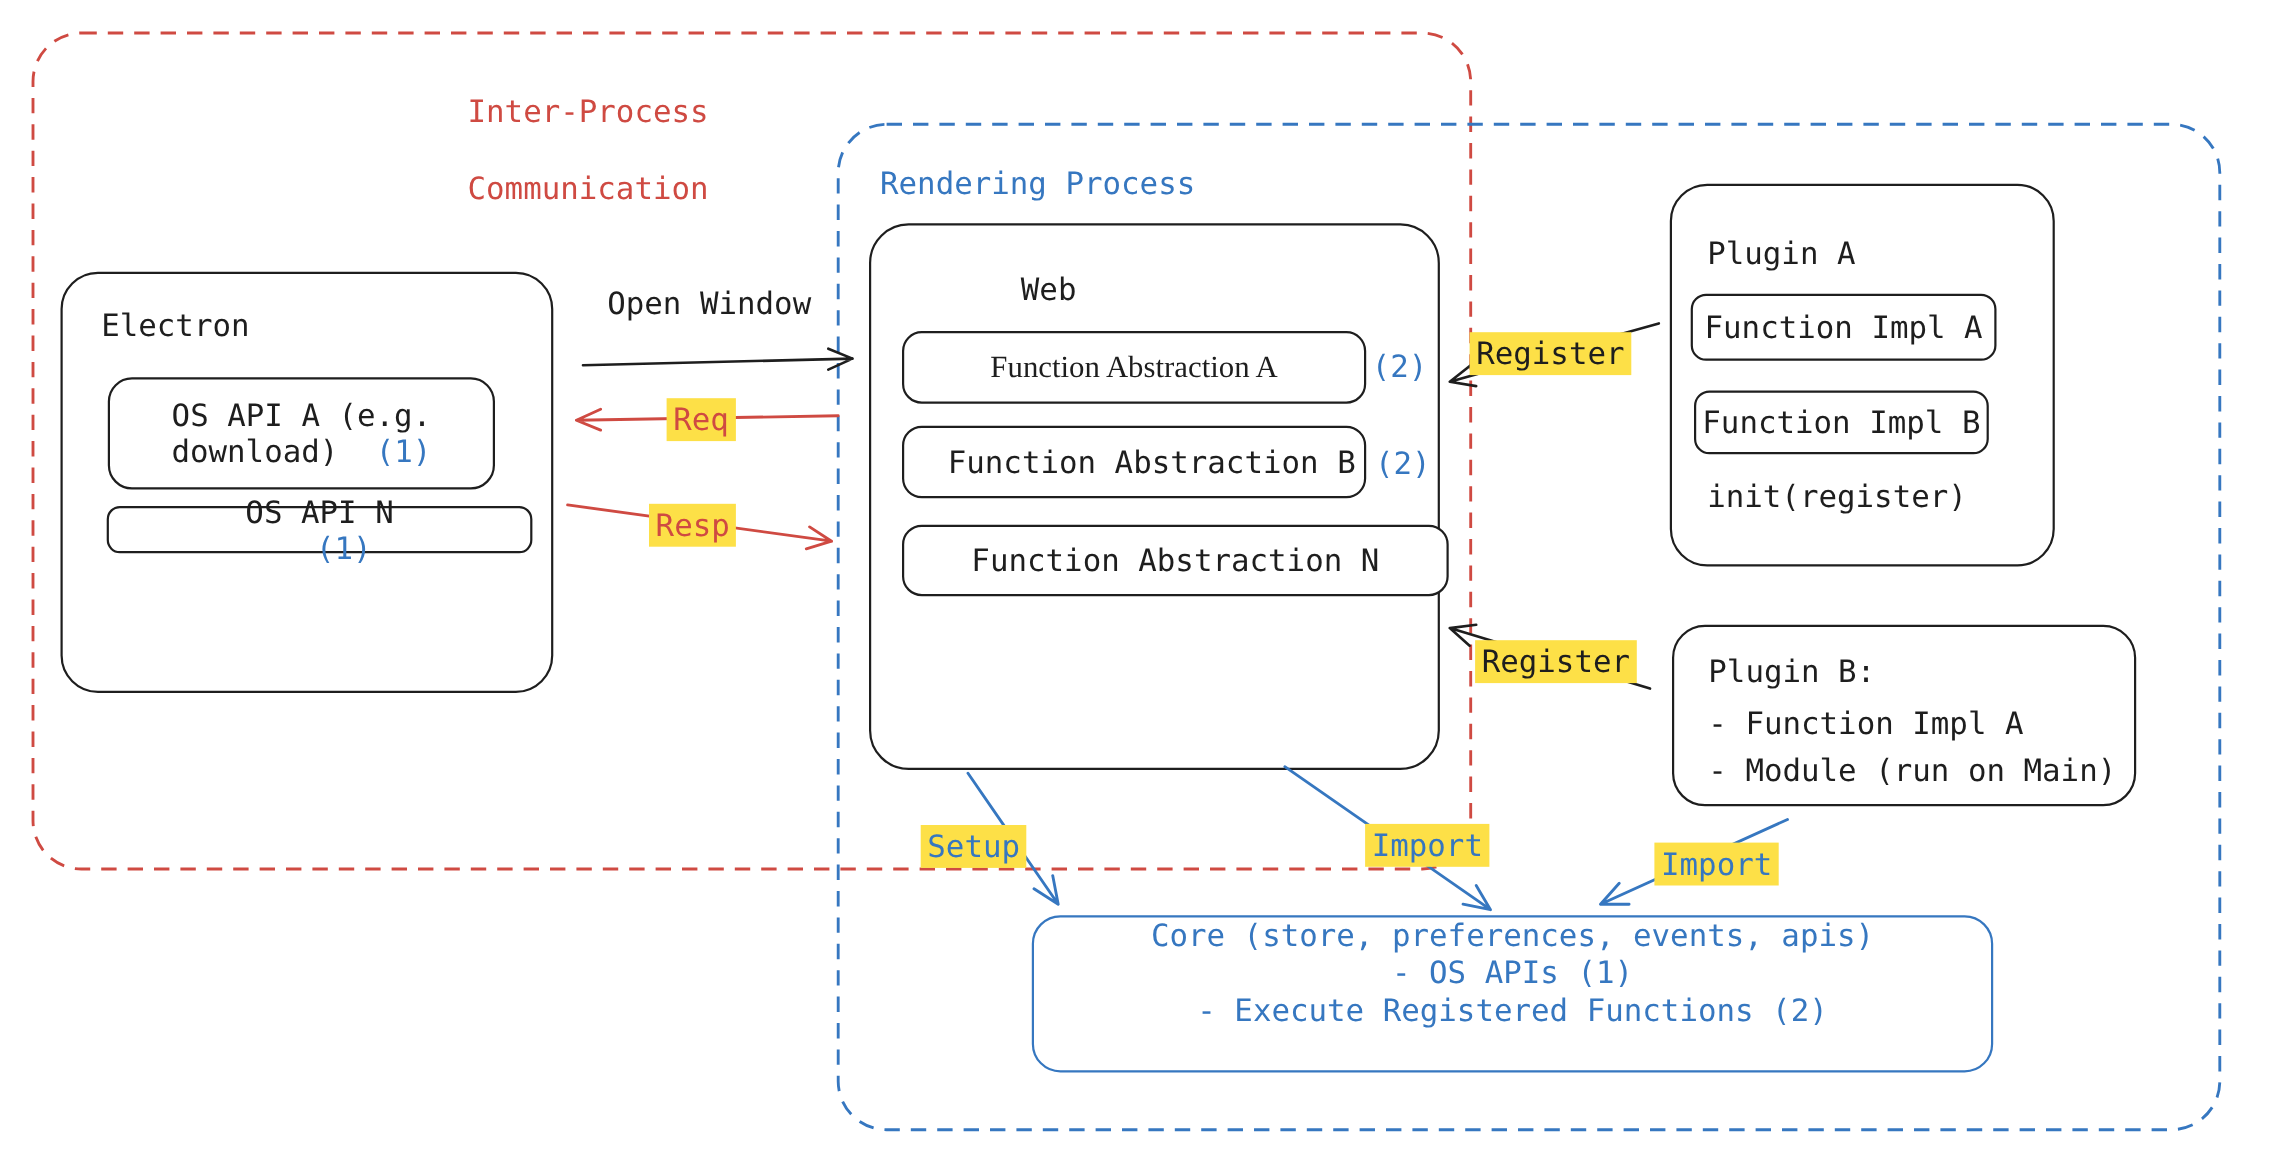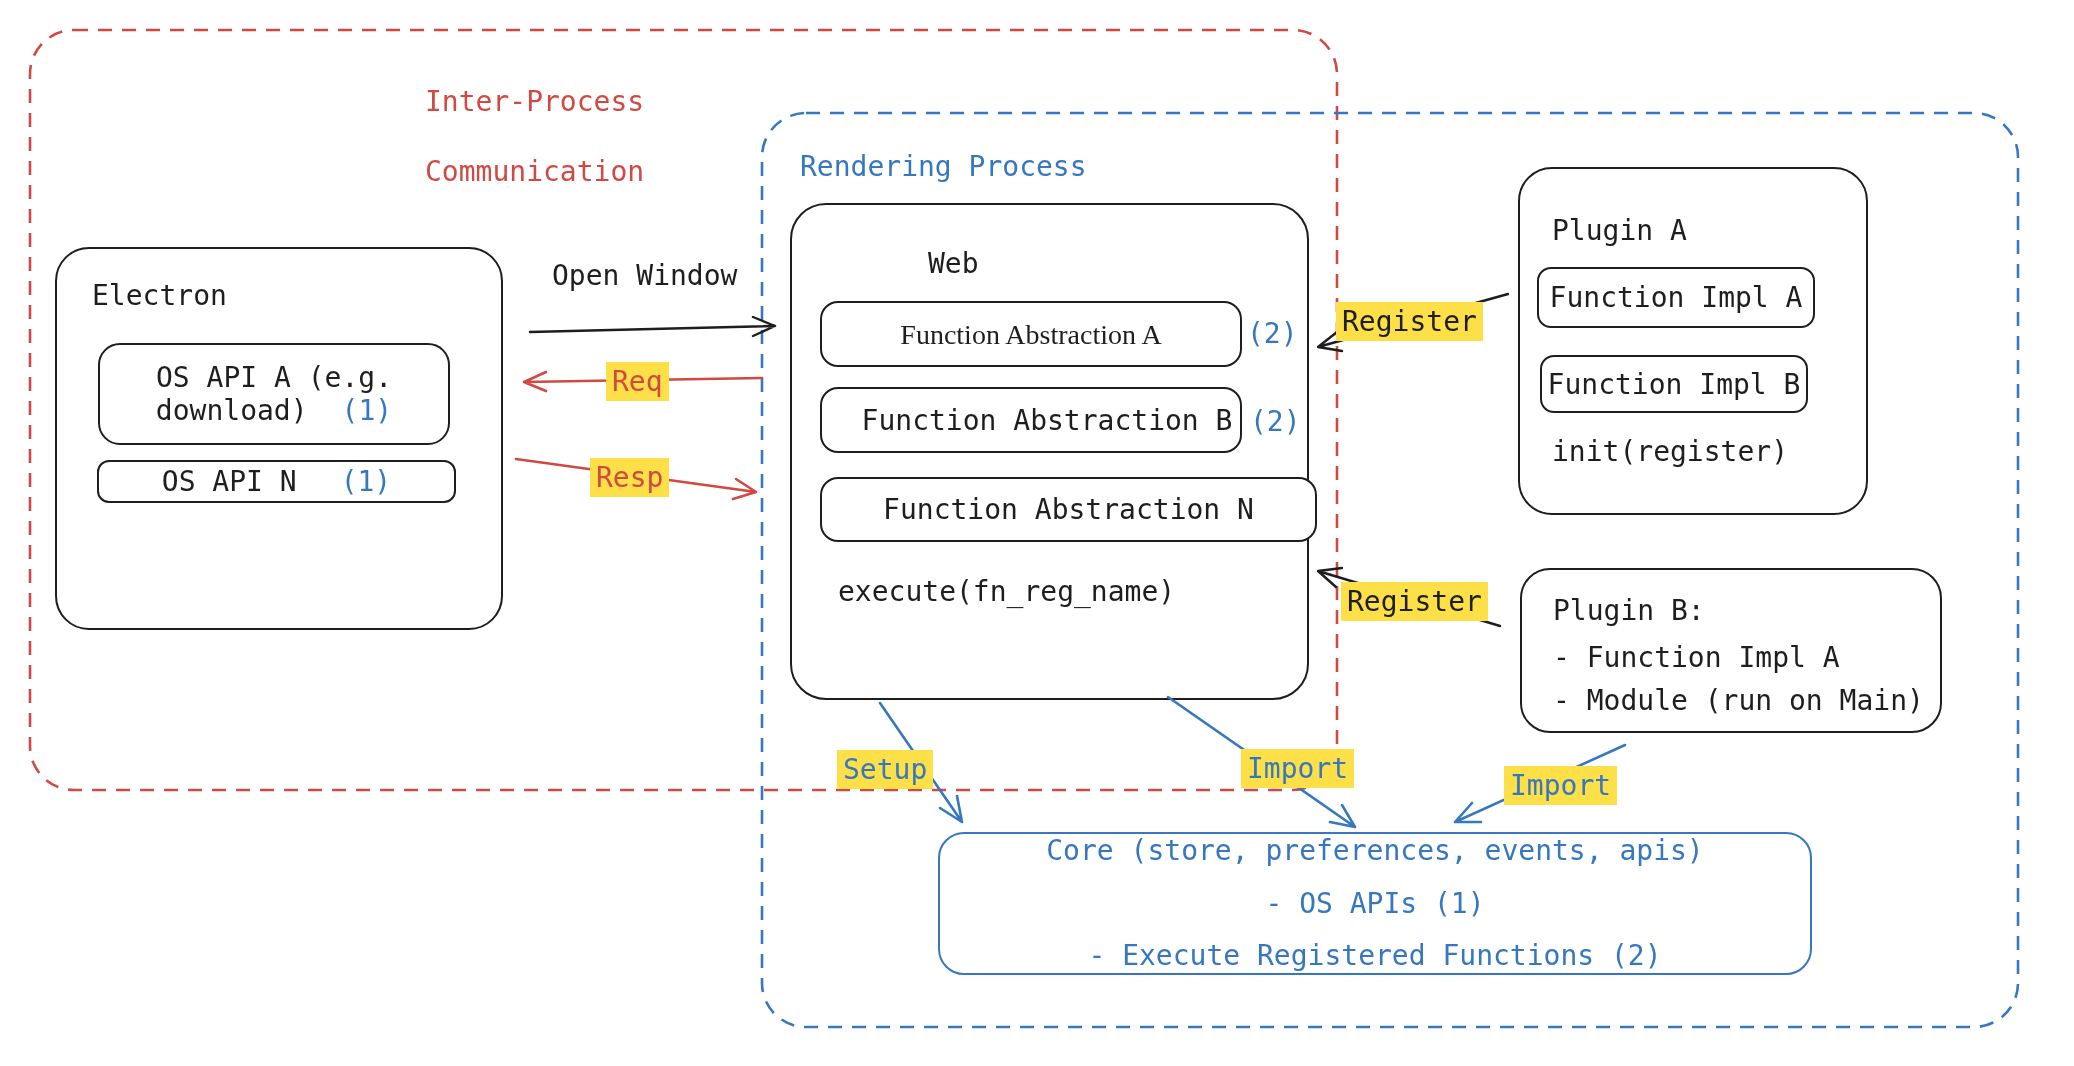--- a/index.html
+++ b/index.html
@@ -27,21 +27,21 @@
   .lbl{
     position:absolute;font-size:28px;line-height:35px;white-space:pre;z-index:4;
   }
   .bg{background:#fde047;padding:2px 6px;}
   .red-t{color:var(--red,#cf4a42);}
   .blue-t{color:var(--blue,#3677c0);}
   .ref{color:var(--blue,#3677c0);}
   .core{
     position:absolute;left:938px;top:832px;width:874px;height:143px;
     border:2.3px solid var(--blue,#3677c0);border-radius:26px;background:#ffffff;
-    display:flex;flex-direction:column;align-items:center;justify-content:space-between;
+    display:flex;flex-direction:column;align-items:center;justify-content:flex-start;
     font-size:28px;line-height:34px;color:var(--blue,#3677c0);white-space:pre;z-index:2;
   }
 </style>
 </head>
 <body>
 
 <div class="canvas">
 
   <svg class="layer" width="2074" height="1066" viewBox="0 0 2074 1066">
 
@@ -70,33 +70,32 @@
 <span>Communication</span></div>
 
   <div class="lbl blue-t" style="left:800px;top:149px;">Rendering Process</div>
 
   <div class="node" style="left:55px;top:247px;width:448px;height:383px;border-radius:34px;"></div>
   <div class="lbl" style="left:92px;top:278px;">Electron</div>
   <div class="sub" style="left:98px;top:343px;width:352px;height:102px;border-radius:22px;">
     <span>OS API A (e.g.</span>
     <span><span>download)</span><span class="ref" style="margin-left:34px;">(1)</span></span>
   </div>
-  <div class="sub" style="left:97px;top:460px;width:359px;height:43px;border-radius:12px;flex-direction:row;">
+  <div class="sub" style="left:97px;top:460px;width:387px;height:43px;border-radius:12px;flex-direction:column;">
     <span>OS API N</span>
     <span class="ref" style="margin-left:44px;">(1)</span>
   </div>
 
   <div class="node" style="left:790px;top:203px;width:519px;height:497px;border-radius:36px;"></div>
   <div class="lbl" style="left:928px;top:246px;">Web</div>
   <div class="sub" style="left:820px;top:301px;width:422px;height:66px;border-radius:18px;font-family:Liberation Serif, serif;">Function Abstraction A</div>
   <div class="lbl blue-t" style="left:1247px;top:316px;">(2)</div>
   <div class="sub" style="left:820px;top:387px;width:422px;height:66px;border-radius:18px;padding-left:32px;">Function Abstraction B</div>
   <div class="lbl blue-t" style="left:1250px;top:404px;">(2)</div>
   <div class="sub" style="left:820px;top:477px;width:497px;height:65px;border-radius:18px;">Function Abstraction N</div>
-  <div class="lbl" style="left:838px;top:574px;">execute(fn_reg_name)</div>
 
   <div class="node" style="left:1518px;top:167px;width:350px;height:348px;border-radius:34px;"></div>
   <div class="lbl" style="left:1552px;top:213px;">Plugin A</div>
   <div class="sub" style="left:1537px;top:267px;width:278px;height:61px;border-radius:14px;">Function Impl A</div>
   <div class="sub" style="left:1540px;top:355px;width:268px;height:58px;border-radius:14px;">Function Impl B</div>
   <div class="lbl" style="left:1552px;top:434px;">init(register)</div>
 
   <div class="node" style="left:1520px;top:568px;width:422px;height:165px;border-radius:30px;"></div>
   <div class="lbl" style="left:1553px;top:593px;">Plugin B:</div>
   <div class="lbl" style="left:1553px;top:640px;">- Function Impl A</div>

